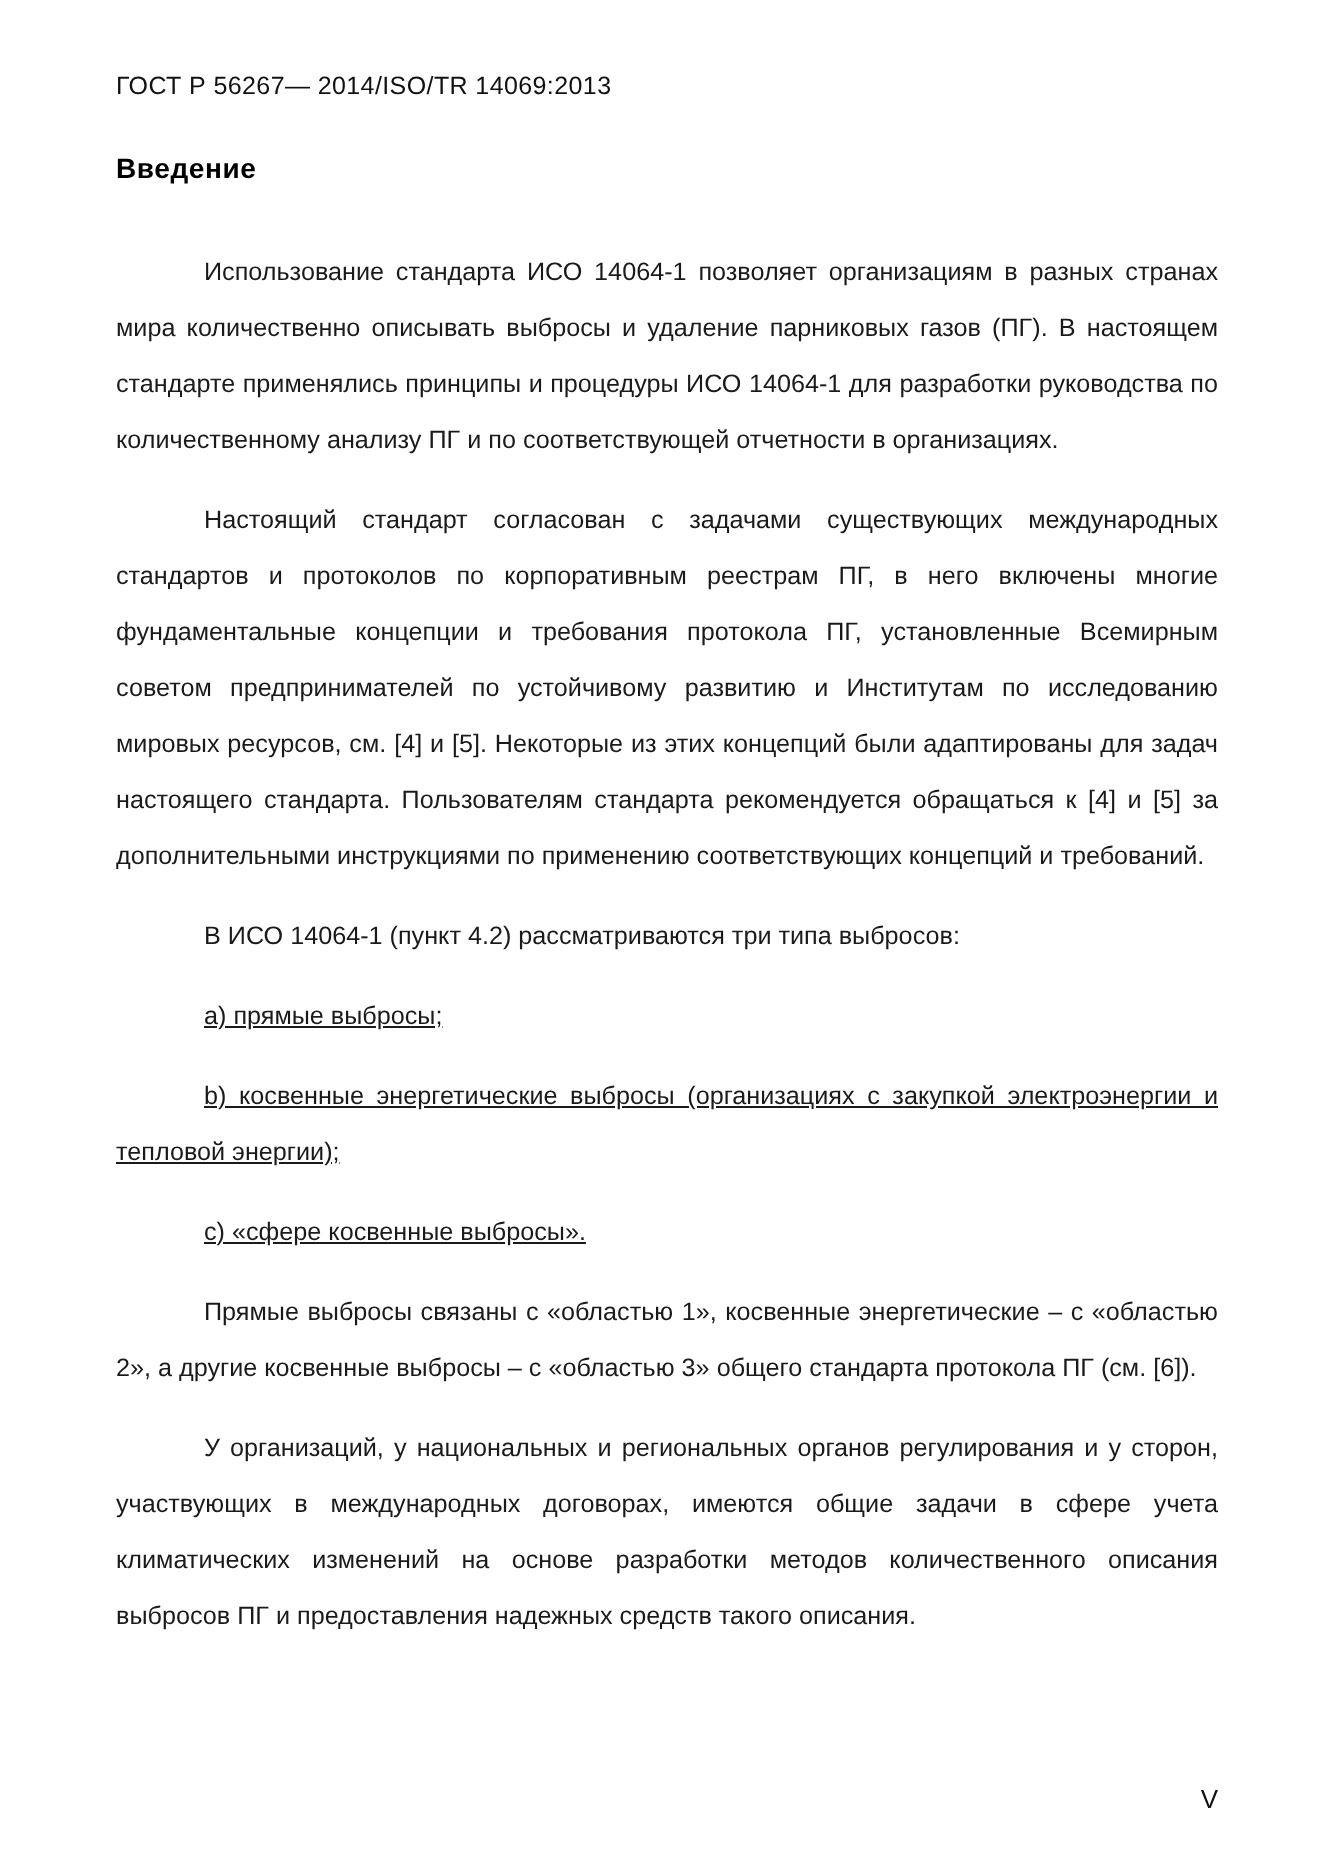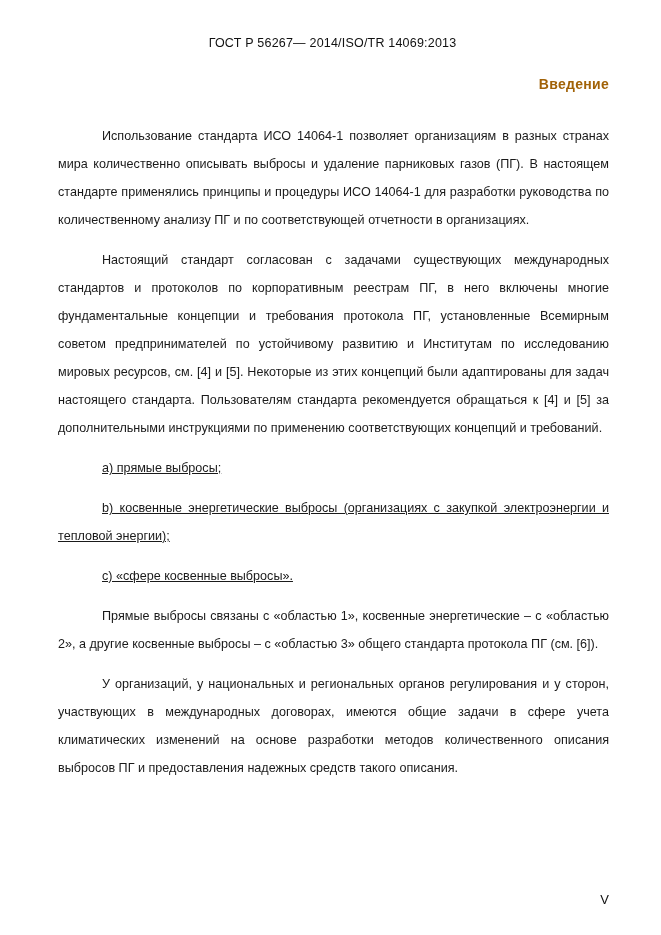--- a/index.html
+++ b/index.html
@@ -18,32 +18,32 @@
   .page {
     position: absolute;
     left: 0;
     top: 0;
     width: 661px;
     height: 935px;
     box-sizing: border-box;
     padding: 36px 52px 30px 58px;
   }
   .header {
-    text-align: center;
+    text-align: left;
     font-size: 12.5px;
     letter-spacing: 0.2px;
     color: #111;
     margin-bottom: 26px;
     padding-right: 2px;
   }
   .doc-title {
-    text-align: right;
+    text-align: left;
     font-size: 14px;
     font-weight: bold;
-    color: #a16207;
+    color: #000000;
     margin-bottom: 30px;
     letter-spacing: 0.3px;
   }
   .body-text p {
     margin: 12px 0 0 0;
     font-size: 12.6px;
     line-height: 28px;
     text-align: justify;
     text-justify: inter-word;
     color: #1a1a1a;
@@ -68,20 +68,21 @@
 
 <div class="page">
 
   <div class="header">ГОСТ Р 56267— 2014/ISO/TR 14069:2013</div>
 
   <div class="doc-title">Введение</div>
 
   <div class="body-text">
     <p>Использование стандарта ИСО 14064-1 позволяет организациям в разных странах мира количественно описывать выбросы и удаление парниковых газов (ПГ). В настоящем стандарте применялись принципы и процедуры ИСО 14064-1 для разработки руководства по количественному анализу ПГ и по соответствующей отчетности в организациях.</p>
     <p>Настоящий стандарт согласован с задачами существующих международных стандартов и протоколов по корпоративным реестрам ПГ, в него включены многие фундаментальные концепции и требования протокола ПГ, установленные Всемирным советом предпринимателей по устойчивому развитию и Институтам по исследованию мировых ресурсов, см. [4] и [5]. Некоторые из этих концепций были адаптированы для задач настоящего стандарта. Пользователям стандарта рекомендуется обращаться к [4] и [5] за дополнительными инструкциями по применению соответствующих концепций и требований.</p>
+    <p>В ИСО 14064-1 (пункт 4.2) рассматриваются три типа выбросов:</p>
     <p class="listitem">a)  прямые выбросы;</p>
     <p class="listitem">b)  косвенные энергетические выбросы (организациях с закупкой электроэнергии и тепловой энергии);</p>
     <p class="listitem">c)  «сфере косвенные выбросы».</p>
     <p>Прямые выбросы связаны с «областью 1», косвенные энергетические – с «областью 2», а другие косвенные выбросы – с «областью 3» общего стандарта протокола ПГ (см. [6]).</p>
     <p>У организаций, у национальных и региональных органов регулирования и у сторон, участвующих в международных договорах, имеются общие задачи в сфере учета климатических изменений на основе разработки методов количественного описания выбросов ПГ и предоставления надежных средств такого описания.</p>
   </div>
 
   <div class="footer">V</div>
 
 </div>

